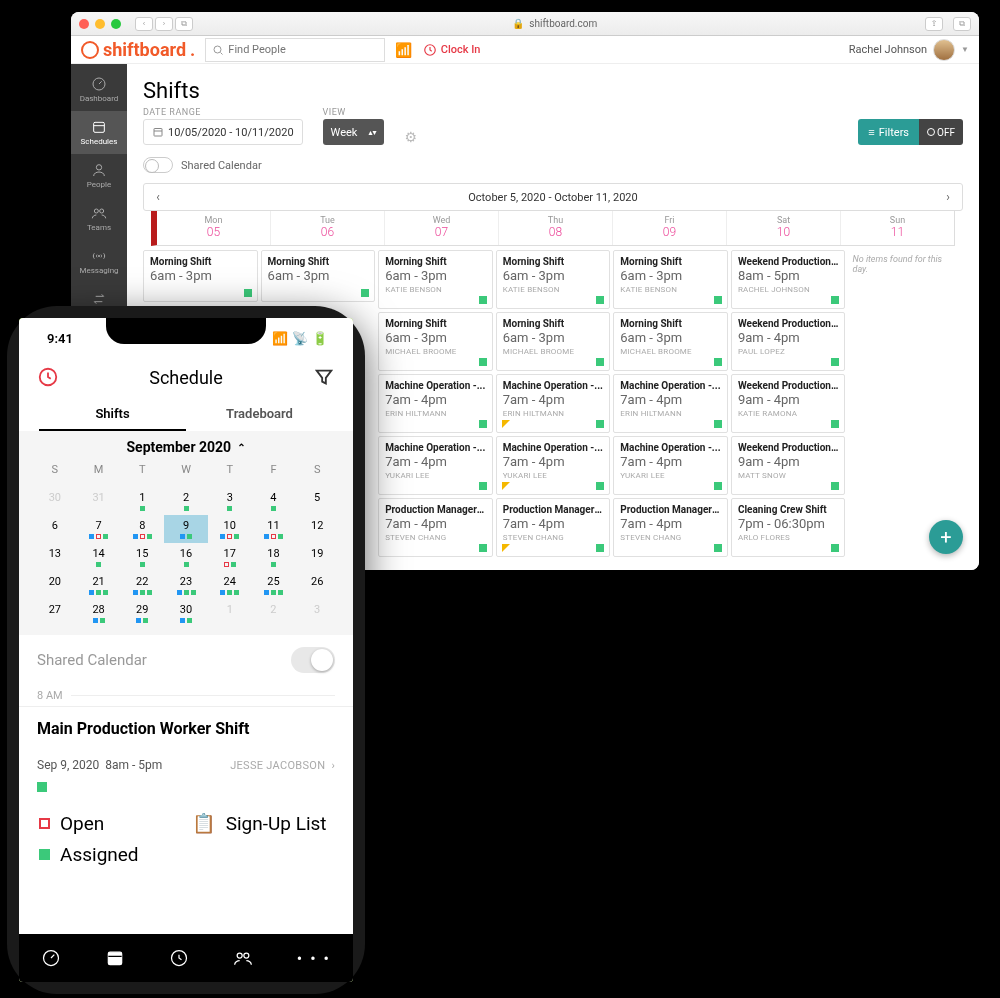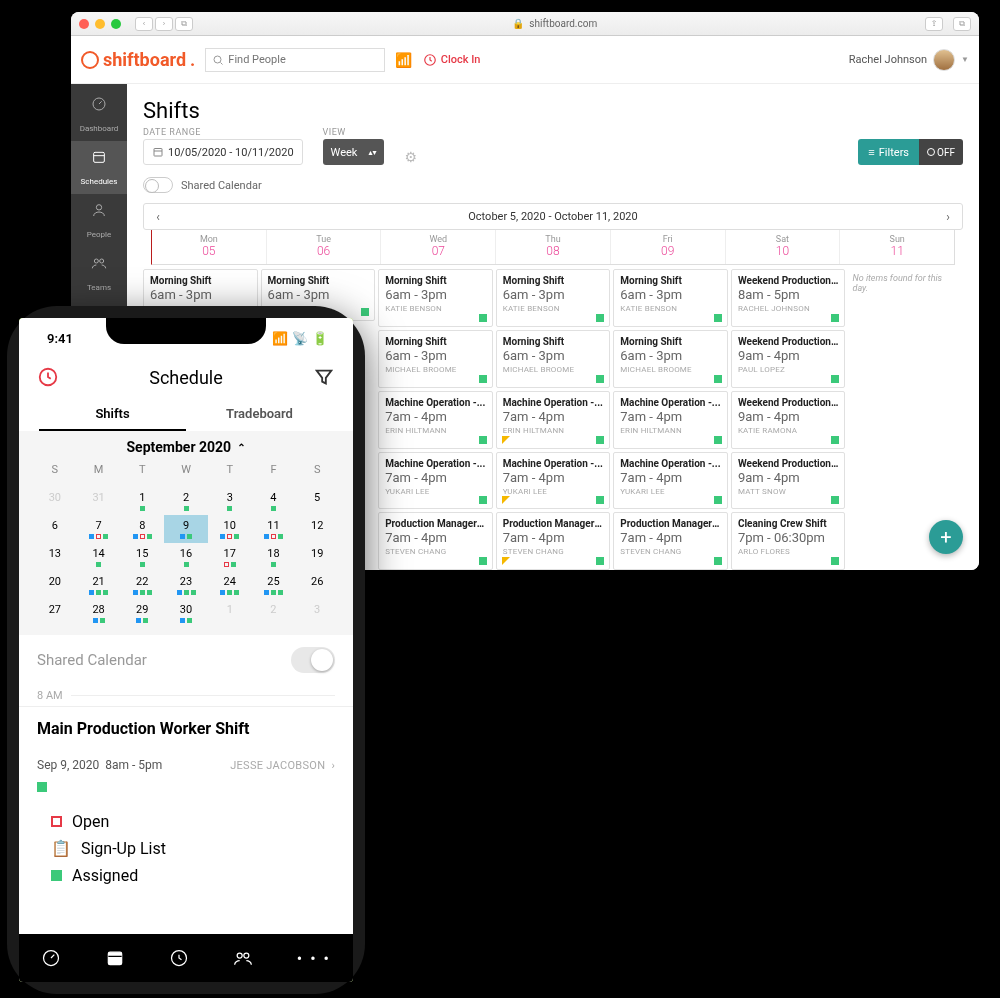--- a/index.html
+++ b/index.html
@@ -10,37 +10,37 @@
 .traffic{display:flex;gap:6px}
 .traffic span{width:10px;height:10px;border-radius:50%}
 .tl-red{background:#ff5f56}.tl-yel{background:#ffbd2e}.tl-grn{background:#27c93f}
 .nav-btns{display:flex;gap:2px;margin-left:8px}
 .nav-btns span{width:18px;height:14px;border:1px solid #ccc;border-radius:3px;background:#fff;display:flex;align-items:center;justify-content:center;font-size:8px;color:#999}
 .addr{flex:1;text-align:center;font-size:10px;color:#666}
 .addr .lock{margin-right:4px}
 .br-right{display:flex;gap:2px}
 
 .app{flex:1;display:flex;flex-direction:column;overflow:hidden}
-.topbar{height:48px;border-bottom:1px solid #eee;display:flex;align-items:center;padding:0 10px;gap:10px}
+.topbar{height:28px;border-bottom:1px solid #eee;display:flex;align-items:center;padding:0 10px;gap:10px}
 .logo{display:flex;align-items:center;gap:4px;font-weight:700;font-size:18px;color:#f15a29}
 .logo .mark{width:18px;height:18px;border-radius:50%;border:2px solid #f15a29;position:relative}
 .search{flex:0 0 180px;height:24px;border:1px solid #ddd;border-radius:0;display:flex;align-items:center;padding:0 6px;gap:4px;font-size:11px;color:#999}
 .search svg{width:12px;height:12px;color:#999}
 .search input{border:none;outline:none;flex:1;font-size:11px}
 .broadcast-icon{color:#bbb;font-size:14px}
 .clockin{display:flex;align-items:center;gap:4px;color:#e63946;font-size:11px;font-weight:500}
 .clockin svg{width:14px;height:14px}
 .spacer{flex:1}
 .user{display:flex;align-items:center;gap:6px;font-size:11px;color:#555}
 .avatar{width:22px;height:22px;border-radius:50%;background:linear-gradient(#e0c090,#a07040);border:1px solid #ddd}
 .caret{font-size:8px;color:#999}
 
 .body{flex:1;display:flex;overflow:hidden}
 .sidebar{width:56px;background:#3a3a3a;display:flex;flex-direction:column;padding-top:4px}
-.side-item{display:flex;flex-direction:column;align-items:center;gap:12px;padding:8px 0;color:#aaa;font-size:8px;cursor:pointer}
+.side-item{display:flex;flex-direction:column;align-items:center;gap:2px;padding:8px 0;color:#aaa;font-size:8px;cursor:pointer}
 .side-item.active{background:#555;color:#fff}
 .side-item svg{width:16px;height:16px}
 
 .main{flex:1;display:flex;flex-direction:column;overflow:hidden;background:#fff}
 .page-title{font-size:22px;font-weight:400;padding:14px 16px 4px}
 .controls{display:flex;align-items:flex-end;gap:20px;padding:0 16px 8px}
 .control-group{display:flex;flex-direction:column;gap:2px}
 .control-label{font-size:9px;color:#999;letter-spacing:.5px}
 .date-input{height:26px;border:1px solid #ddd;border-radius:3px;display:flex;align-items:center;padding:0 8px;gap:4px;font-size:11px;color:#333}
 .date-input svg{width:12px;height:12px;color:#888}
@@ -52,21 +52,21 @@
 .off-btn .dot{width:8px;height:8px;border:1.5px solid #fff;border-radius:50%}
 
 .shared{display:flex;align-items:center;gap:8px;padding:4px 16px 10px;font-size:11px;color:#666}
 .toggle{width:30px;height:16px;border:1px solid #ccc;border-radius:10px;position:relative}
 .toggle::after{content:"";position:absolute;left:1px;top:1px;width:12px;height:12px;border-radius:50%;background:#fff;border:1px solid #bbb}
 
 .week-hdr{margin:0 16px;border:1px solid #ddd;border-radius:3px;display:flex;align-items:center;height:28px}
 .week-hdr .nav{width:28px;display:flex;align-items:center;justify-content:center;font-size:12px;color:#666;cursor:pointer}
 .week-hdr .range{flex:1;text-align:center;font-size:11px;color:#333}
 
-.days-hdr{margin:0 24px;border-left:1px solid #b91c1c;border-right:1px solid #ddd;border-bottom:1px solid #ddd;display:flex}
+.days-hdr{margin:0 24px;border-left:6px solid #b91c1c;border-right:1px solid #ddd;border-bottom:1px solid #ddd;display:flex}
 .day-hdr{flex:1;text-align:center;padding:4px 0 6px;border-right:1px solid #eee}
 .day-hdr:last-child{border-right:none}
 .day-hdr .dow{font-size:9px;color:#999}
 .day-hdr .num{font-size:12px;font-weight:300;color:#ec4899}
 
 .grid{margin:4px 16px 0;display:flex;gap:3px;overflow:hidden}
 .day-col{flex:1;display:flex;flex-direction:column;gap:3px;min-width:0}
 .shift-card{background:#fff;border:1px solid #e0e0e0;border-radius:2px;padding:5px 6px 14px;position:relative;font-size:10px;min-height:52px}
 .shift-card .title{font-weight:700;color:#222;font-size:10px;line-height:1.2;white-space:nowrap;overflow:hidden;text-overflow:ellipsis}
 .shift-card .time{color:#666;font-size:13px;margin-top:0}
@@ -118,21 +118,21 @@
 
 .m-time-lbl{padding:4px 18px;font-size:11px;color:#aaa;border-bottom:1px solid #eee;display:flex;align-items:center;gap:8px}
 .m-time-lbl::after{content:"";flex:1;height:1px;background:#eee}
 
 .m-shift{padding:12px 18px}
 .m-shift h3{font-size:16px;font-weight:700;margin-bottom:20px}
 .m-shift-sub{display:flex;justify-content:space-between;align-items:center;font-size:12px;color:#555}
 .m-shift-sub .who{color:#aaa;letter-spacing:.3px;font-size:11px}
 .m-shift .sq{width:10px;height:10px;background:#3bc97a;margin-top:10px}
 
-.m-legend{padding:8px 32px 16px;display:grid;grid-template-columns:1fr;gap:8px 12px;font-size:16px}
+.m-legend{padding:8px 20px 16px;display:grid;grid-template-columns:1fr 1fr;gap:8px 12px;font-size:19px}
 .m-legend .row{display:flex;align-items:center;gap:10px}
 .m-legend .open-sq{width:11px;height:11px;border:2px solid #e63946}
 .m-legend .grn-sq{width:11px;height:11px;background:#3bc97a}
 
 .m-nav{margin-top:auto;height:48px;background:#000;display:flex;align-items:center;justify-content:space-around;color:#fff}
 .m-nav svg{width:20px;height:20px}
 .m-nav .dots{letter-spacing:2px}
 .home-bar{position:absolute;bottom:6px;left:50%;transform:translateX(-50%);width:120px;height:4px;background:#000;border-radius:3px;z-index:60}
 </style>
 </head>

